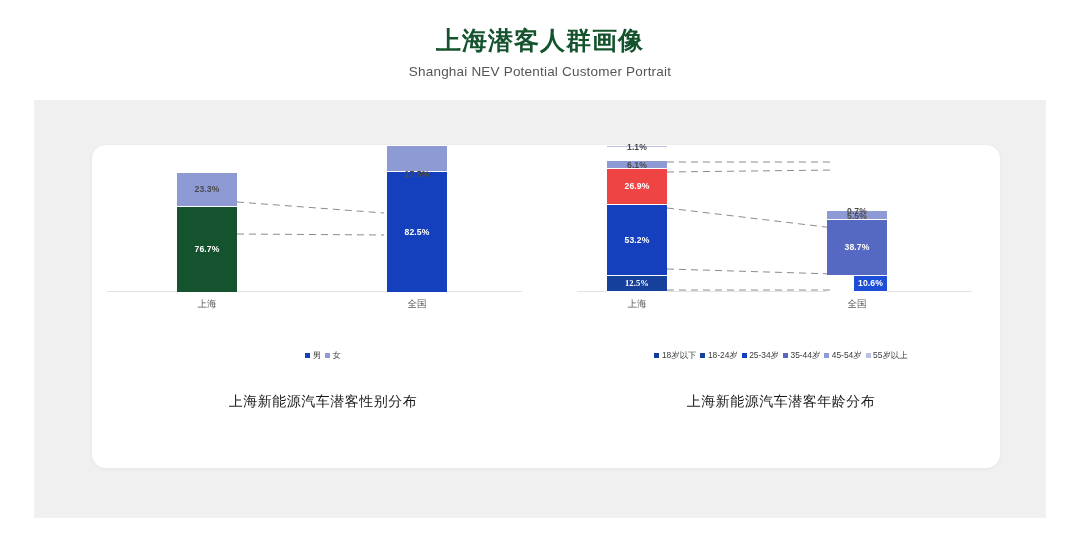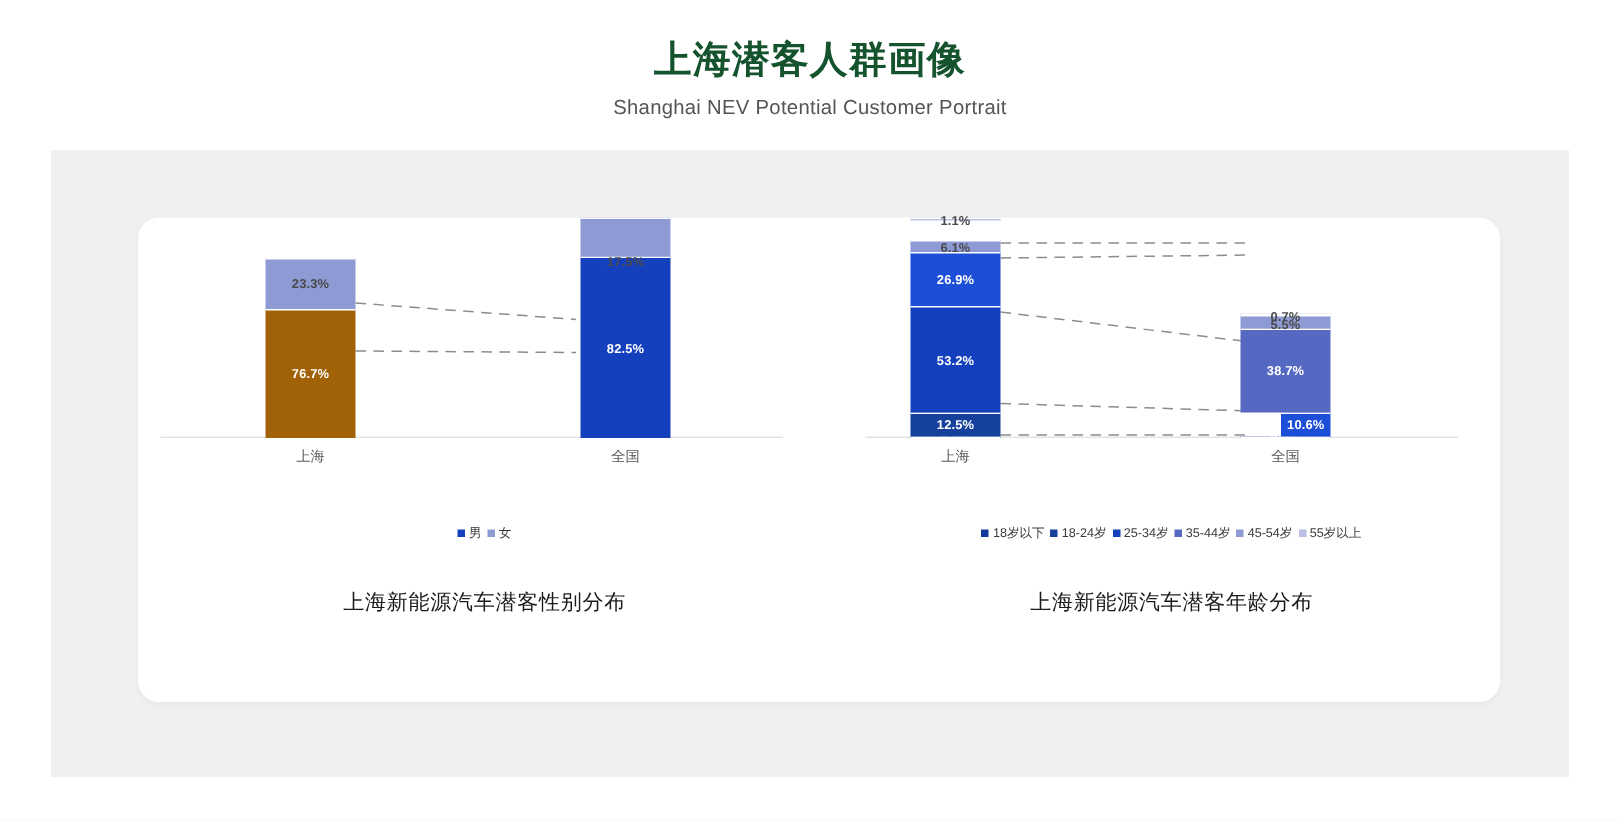--- a/index.html
+++ b/index.html
@@ -106,21 +106,21 @@
 <div class="white-card">
 
   <div class="chart-block chart-left">
     <div class="plot">
       <div class="axis-line"></div>
       <svg class="connect-svg" viewBox="0 0 462 190" preserveAspectRatio="none">
         <path d="M145,57 L292,68" stroke="#8c8c8c" stroke-width="1" stroke-dasharray="7,5" fill="none"></path>
         <path d="M145,89 L292,90" stroke="#8c8c8c" stroke-width="1" stroke-dasharray="7,5" fill="none"></path>
       </svg>
       <div class="bar-col" style="left: 85px; height: 147px;">
-          <div class="seg" style="height: 86px; background: #a16207;">
+          <div class="seg" style="height: 86px; background: #14532d;">
             <span class="seg-label" style="color: rgb(255, 255, 255);">76.7%</span>
           </div>
           <div class="seg" style="height: 34.251px; background: rgb(142, 154, 212);">
             <span class="seg-label" style="color: rgb(74, 74, 74);">23.3%</span>
           </div>
         </div>
       <div class="bar-col" style="left: 295px; height: 147px;">
           <div class="seg" style="height: 121.275px; background: rgb(21, 64, 189);">
             <span class="seg-label" style="color: rgb(255, 255, 255); text-align: right;">82.5%</span>
           </div>
@@ -151,27 +151,27 @@
         <path d="M105,17 L272,17" stroke="#8c8c8c" stroke-width="1" stroke-dasharray="7,5" fill="none"></path>
         <path d="M105,27 L272,25" stroke="#8c8c8c" stroke-width="1" stroke-dasharray="7,5" fill="none"></path>
         <path d="M105,63 L272,83" stroke="#8c8c8c" stroke-width="1" stroke-dasharray="7,5" fill="none"></path>
         <path d="M105,124 L272,129" stroke="#8c8c8c" stroke-width="1" stroke-dasharray="7,5" fill="none"></path>
         <path d="M105,145 L272,145" stroke="#8c8c8c" stroke-width="1" stroke-dasharray="7,5" fill="none"></path>
       </svg>
       <div class="bar-col" style="left: 45px; height: 147px;">
           <div class="seg tiny" style="height: 0.294px; background: rgb(18, 58, 158);">
             <span class="seg-label" style="color: rgb(255, 255, 255); top: -3.853px;">0.2%</span>
           </div>
-          <div class="seg" style="height: 17px; background: rgb(21, 64, 156);">
+          <div class="seg" style="height: 17px; background: rgb(21, 64, 156); font-family: Liberation Serif, serif;">
             <span class="seg-label" style="color: rgb(255, 255, 255);">12.5%</span>
           </div>
           <div class="seg" style="height: 78.204px; background: rgb(21, 64, 189);">
             <span class="seg-label" style="color: rgb(255, 255, 255);">53.2%</span>
           </div>
-          <div class="seg" style="height: 39.543px; background: #1d4ed8;">
+          <div class="seg" style="height: 39.543px; background: #ef4444;">
             <span class="seg-label" style="color: rgb(255, 255, 255);">26.9%</span>
           </div>
           <div class="seg tiny" style="height: 8.967px; background: rgb(142, 154, 212); margin-top: 13px;">
             <span class="seg-label" style="color: rgb(74, 74, 74); top: 0.4835px;">6.1%</span>
           </div>
           <div class="seg tiny" style="height: 1.617px; background: rgb(185, 192, 228);">
             <span class="seg-label" style="color: rgb(74, 74, 74); top: -3.1915px;">1.1%</span>
           </div>
         </div>
       <div class="bar-col" style="left: 265px; height: 147px;">

